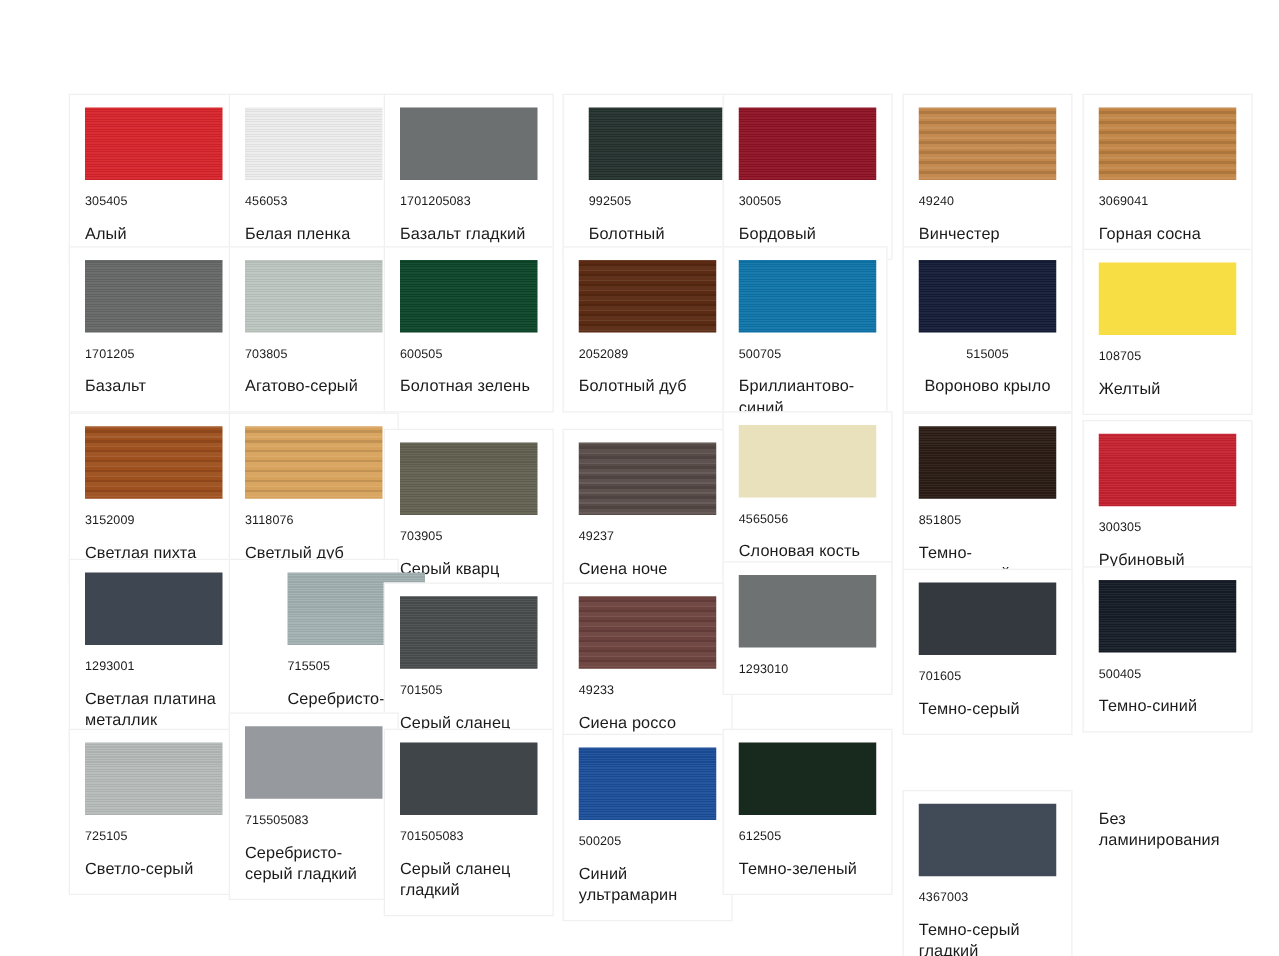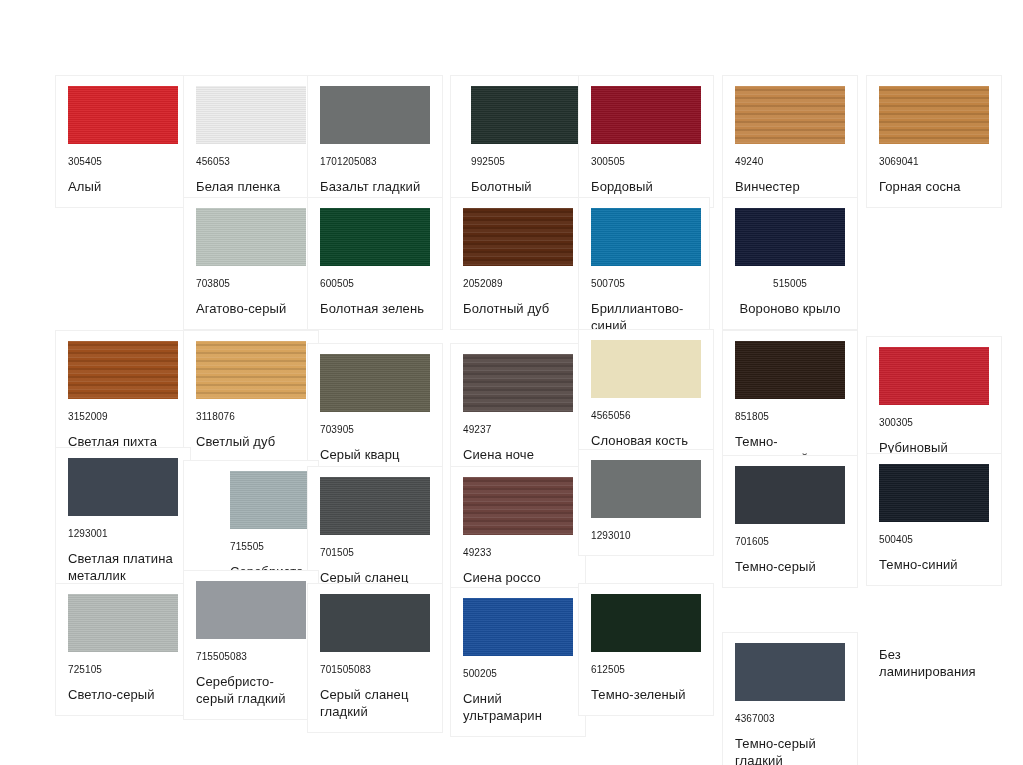--- a/index.html
+++ b/index.html
@@ -121,20 +121,25 @@
     <div class="swatch-card" style="left: 722px; top: 75px; width: 136px;">
       <div class="swatch-chip wood" title="Винчестер" style="background-color: rgb(194, 134, 74);"></div>
       <div class="swatch-code">49240</div>
       <div class="swatch-name">Винчестер</div>
     </div>
     <div class="swatch-card" style="left: 866px; top: 75px; width: 136px;">
       <div class="swatch-chip wood" title="Горная сосна" style="background-color: rgb(192, 131, 67);"></div>
       <div class="swatch-code">3069041</div>
       <div class="swatch-name">Горная сосна</div>
     </div>
+    <div class="swatch-card" style="left: 55px; top: 197px; width: 136px;">
+      <div class="swatch-chip" title="Базальт" style="background-color: rgb(100, 103, 102);"></div>
+      <div class="swatch-code">1701205</div>
+      <div class="swatch-name">Базальт</div>
+    </div>
     <div class="swatch-card" style="left: 183px; top: 197px; width: 136px;">
       <div class="swatch-chip" title="Агатово-серый" style="background-color: rgb(188, 197, 191);"></div>
       <div class="swatch-code">703805</div>
       <div class="swatch-name">Агатово-серый</div>
     </div>
     <div class="swatch-card" style="left: 307px; top: 197px; width: 136px;">
       <div class="swatch-chip" title="Болотная зелень" style="background-color: rgb(11, 68, 39);"></div>
       <div class="swatch-code">600505</div>
       <div class="swatch-name">Болотная зелень</div>
     </div>
@@ -146,20 +151,25 @@
     <div class="swatch-card" style="left: 578px; top: 197px; width: 132px;">
       <div class="swatch-chip" title="Бриллиантово-синий" style="background-color: rgb(13, 115, 168);"></div>
       <div class="swatch-code">500705</div>
       <div class="swatch-name">Бриллиантово-синий</div>
     </div>
     <div class="swatch-card" style="left: 722px; top: 197px; width: 136px; text-align: center;">
       <div class="swatch-chip" title="Вороново крыло" style="background-color: rgb(19, 26, 53);"></div>
       <div class="swatch-code">515005</div>
       <div class="swatch-name">Вороново крыло</div>
     </div>
+    <div class="swatch-card" style="left: 866px; top: 199px; width: 136px;">
+      <div class="swatch-chip smooth" title="Желтый" style="background-color: rgb(248, 222, 69);"></div>
+      <div class="swatch-code">108705</div>
+      <div class="swatch-name">Желтый</div>
+    </div>
     <div class="swatch-card" style="left: 55px; top: 330px; width: 136px;">
       <div class="swatch-chip wood" title="Светлая пихта" style="background-color: rgb(157, 79, 29);"></div>
       <div class="swatch-code">3152009</div>
       <div class="swatch-name">Светлая пихта</div>
     </div>
     <div class="swatch-card" style="left: 183px; top: 330px; width: 136px;">
       <div class="swatch-chip wood" title="Светлый дуб" style="background-color: rgb(215, 163, 92);"></div>
       <div class="swatch-code">3118076</div>
       <div class="swatch-name">Светлый дуб</div>
     </div>
@@ -186,21 +196,21 @@
     <div class="swatch-card" style="left: 866px; top: 336px; width: 136px;">
       <div class="swatch-chip" title="Рубиновый" style="background-color: rgb(198, 33, 47);"></div>
       <div class="swatch-code">300305</div>
       <div class="swatch-name">Рубиновый</div>
     </div>
     <div class="swatch-card" style="left: 55px; top: 447px; width: 136px;">
       <div class="swatch-chip smooth" title="Светлая платина металлик" style="background-color: rgb(62, 70, 81);"></div>
       <div class="swatch-code">1293001</div>
       <div class="swatch-name">Светлая платина металлик</div>
     </div>
-    <div class="swatch-card" style="left: 183px; top: 460px; width: 136px; padding-left: 46px;">
+    <div class="swatch-card" style="left: 183px; top: 447px; width: 136px; padding-left: 46px;">
       <div class="swatch-chip" title="Серебристо-серый" style="background-color: rgb(163, 177, 179);"></div>
       <div class="swatch-code">715505</div>
       <div class="swatch-name">Серебристо-серый</div>
     </div>
     <div class="swatch-card" style="left: 307px; top: 466px; width: 136px;">
       <div class="swatch-chip" title="Серый сланец" style="background-color: rgb(74, 77, 78);"></div>
       <div class="swatch-code">701505</div>
       <div class="swatch-name">Серый сланец</div>
     </div>
     <div class="swatch-card" style="left: 450px; top: 466px; width: 136px;">

